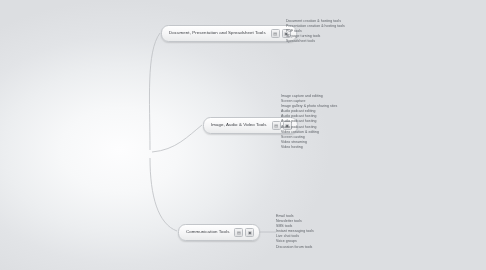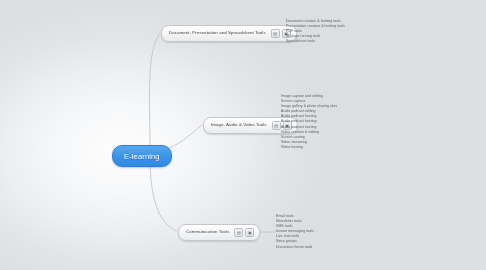--- a/index.html
+++ b/index.html
@@ -152,23 +152,20 @@
     <path d="M273,125 L281,125" fill="none" stroke="#bfc2c6" stroke-width="0.9"></path>
 
     <path d="M234,232 L244,232" fill="none" stroke="#bfc2c6" stroke-width="0.9"></path>
     <path d="M248,232 L276,232" fill="none" stroke="#bfc2c6" stroke-width="0.9"></path>
   </svg>
 
   <div class="end-dot" id="dot-documents"></div>
   <div class="end-dot" id="dot-media"></div>
   <div class="end-dot" id="dot-comms"></div>
 
-  <div class="root-node">
-    <span>E-learning</span>
-  </div>
 
   <div class="branch-node" id="node-documents">
     <span class="branch-label">Document, Presentation and Spreadsheet Tools</span>
     <span class="badges">
       <span class="badge">▤</span>
       <span class="badge">▣</span>
     </span>
   </div>
 
   <div class="branch-node" id="node-media">

